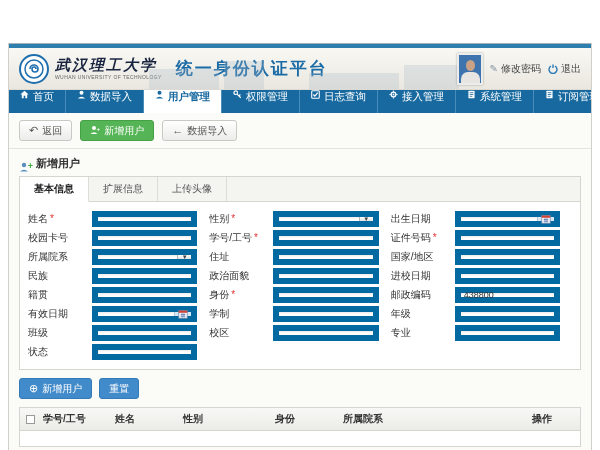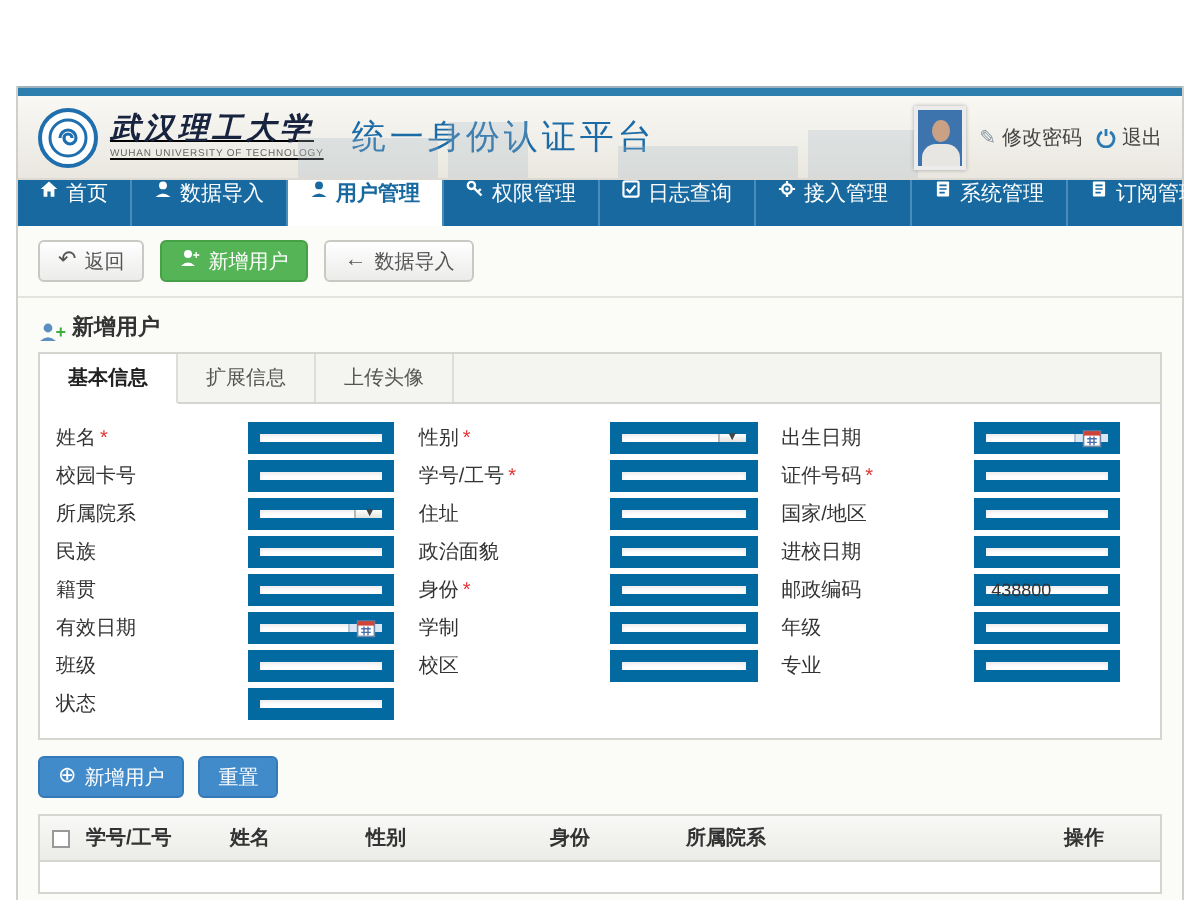--- a/index.html
+++ b/index.html
@@ -13,25 +13,25 @@
   .hdr { height:42px; background:linear-gradient(#f9f8f4,#e9e7df); display:flex;
     align-items:center; padding:0 10px; position:relative; border-bottom:1px solid #dcdad2; overflow:hidden; }
   .skyline { position:absolute; bottom:0; background:rgba(170,188,200,0.28); }
   .sk1 { left:140px; width:70px; height:20px; }
   .sk2 { left:215px; width:40px; height:28px; }
   .sk3 { left:300px; width:90px; height:16px; }
   .sk4 { left:395px; width:55px; height:24px; }
   .logo { width:30px; height:30px; border-radius:50%; border:2px solid #1f6fae; background:#fff;
     position:relative; flex-shrink:0; }
   .logo svg { position:absolute; left:2px; top:2px; }
-  .uni { margin-left:6px; line-height:1;text-decoration:underline; }
+  .uni { margin-left:6px; line-height:1; }
   .uni-cn { font-size:15px; font-weight:bold; font-style:italic; color:#18233f; letter-spacing:2px;
     font-family:"Liberation Serif", serif; }
   .uni-en { font-size:5px; color:#666; letter-spacing:0.4px; margin-top:2px; }
-  .platform { font-size:17px; font-weight:normal; color:#1b6ba6; margin-left:14px; letter-spacing:2px; }
+  .platform { font-size:17px; font-weight:bold; color:#1b6ba6; margin-left:14px; letter-spacing:2px; }
   .usr { margin-left:auto; display:flex; align-items:center; gap:7px; font-size:10px; color:#333;
     position:relative; z-index:2; }
   .avatar { width:26px; height:32px; background:#3e74ae; border:2px solid #ececec;
     box-shadow:0 0 2px rgba(0,0,0,.3); position:relative; overflow:hidden; }
   .avatar .head { position:absolute; left:7px; top:5px; width:9px; height:11px; border-radius:50%; background:#caa184; }
   .avatar .body { position:absolute; left:2px; top:17px; width:19px; height:14px; border-radius:7px 7px 0 0; background:#e8e6e2; }
   .hlink { display:flex; align-items:center; gap:3px; cursor:pointer; color:#444; }
   .pencil { color:#8a98a5; font-size:10px; }
   .power svg { display:block; }
   
@@ -52,21 +52,21 @@
   .sec { padding:7px 10px 5px; display:flex; align-items:center; gap:5px; }
   .sec-ic { position:relative; width:12px; height:11px; }
   .sec-ic .plus { position:absolute; right:-2px; bottom:-2px; color:#3fae3f; font-size:9px; font-weight:bold; }
   .sec-t { font-size:11px; font-weight:bold; color:#333; }
   
   .panel { margin:0 10px; border:1px solid #d6d6d1; background:#fff; }
   .ptabs { display:flex; background:#f4f4f0; border-bottom:1px solid #d6d6d1; }
   .ptab { padding:5px 14px; font-size:10px; color:#555; border-right:1px solid #ddddd8; cursor:pointer; }
   .ptab.active { background:#fff; color:#222; font-weight:bold; border-bottom:1px solid #fff; margin-bottom:-1px; }
   .form { padding:7px 8px 8px; display:flex; flex-wrap:wrap; }
-  .fld { width:33.33%; display:flex; align-items:center; height:19px; padding-right:12px;gap:32px; }
+  .fld { width:33.33%; display:flex; align-items:center; height:19px; padding-right:12px; }
   .fld .lb { width:64px; flex-shrink:0; font-size:10px; color:#333; }
   .req { color:#e23333; margin-left:2px; }
   .inp { flex:1; height:16px; border:6px solid #0369a1; background:#fff; display:flex; align-items:center;
     box-shadow:inset 0 1px 2px rgba(0,0,0,.09); font-size:9px; color:#333; padding-left:3px; cursor:text; }
   .inp .val { flex:1; }
   .sel-btn { width:14px; height:14px; margin:0; align-self:center; background:linear-gradient(#fefefe,#e3e3e1);
     border-left:1px solid #b7b7b3; display:flex; align-items:center; justify-content:center;
     font-size:6px; color:#444; cursor:pointer; height:100%; }
   .cal-btn { width:17px; height:100%; background:#d9e7f5; border-left:1px solid #b3c4d6;
     display:flex; align-items:center; justify-content:center; cursor:pointer; }

